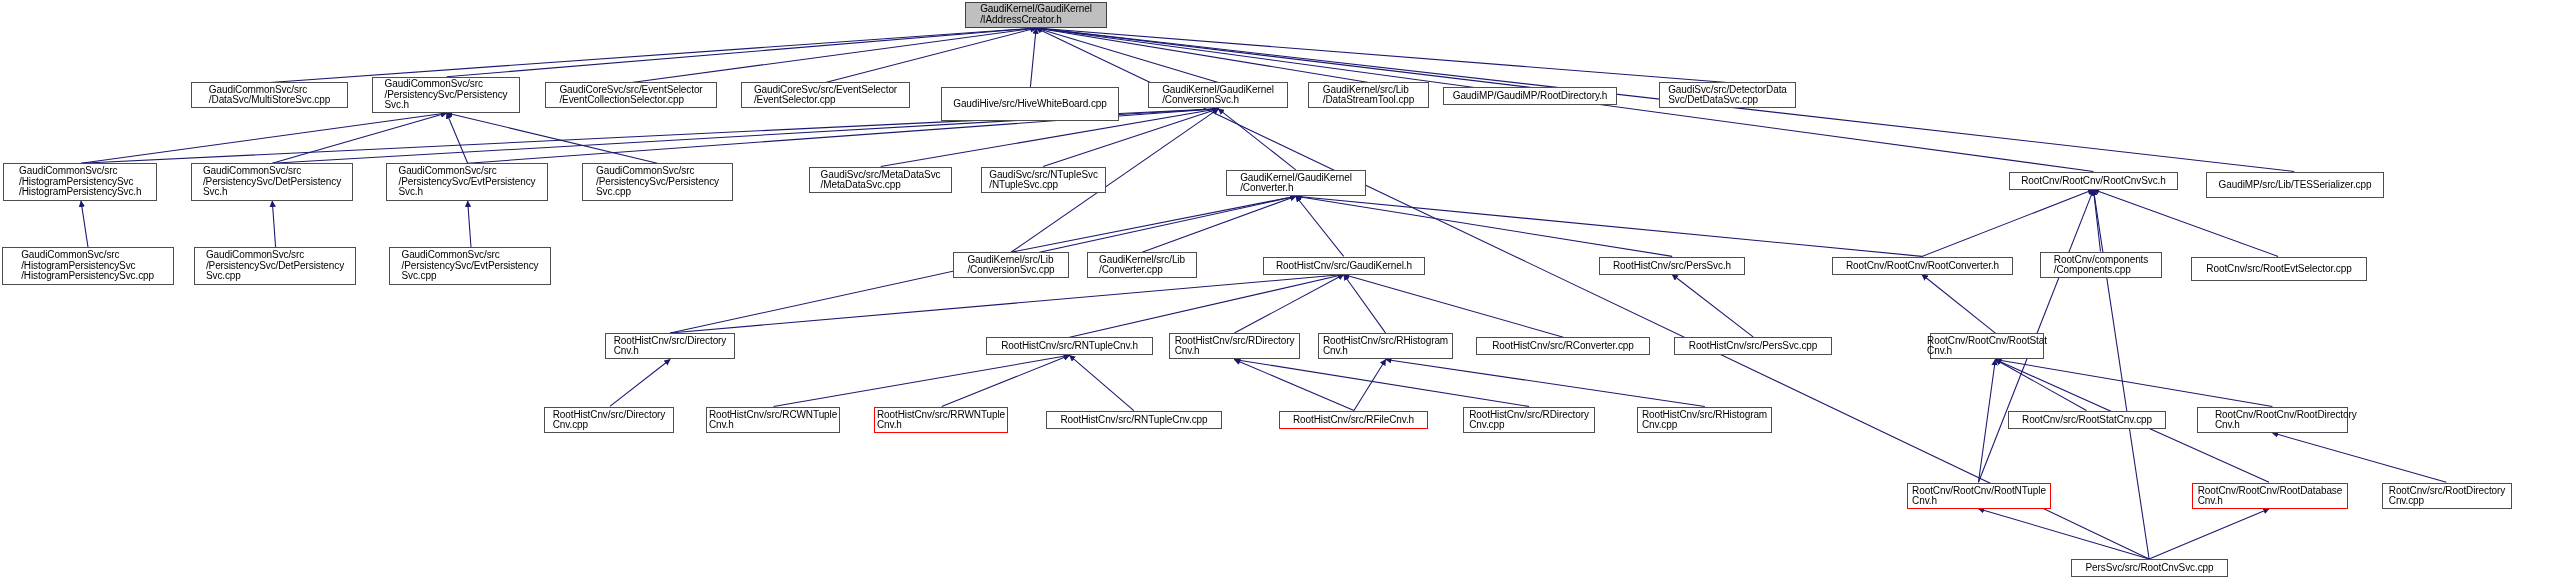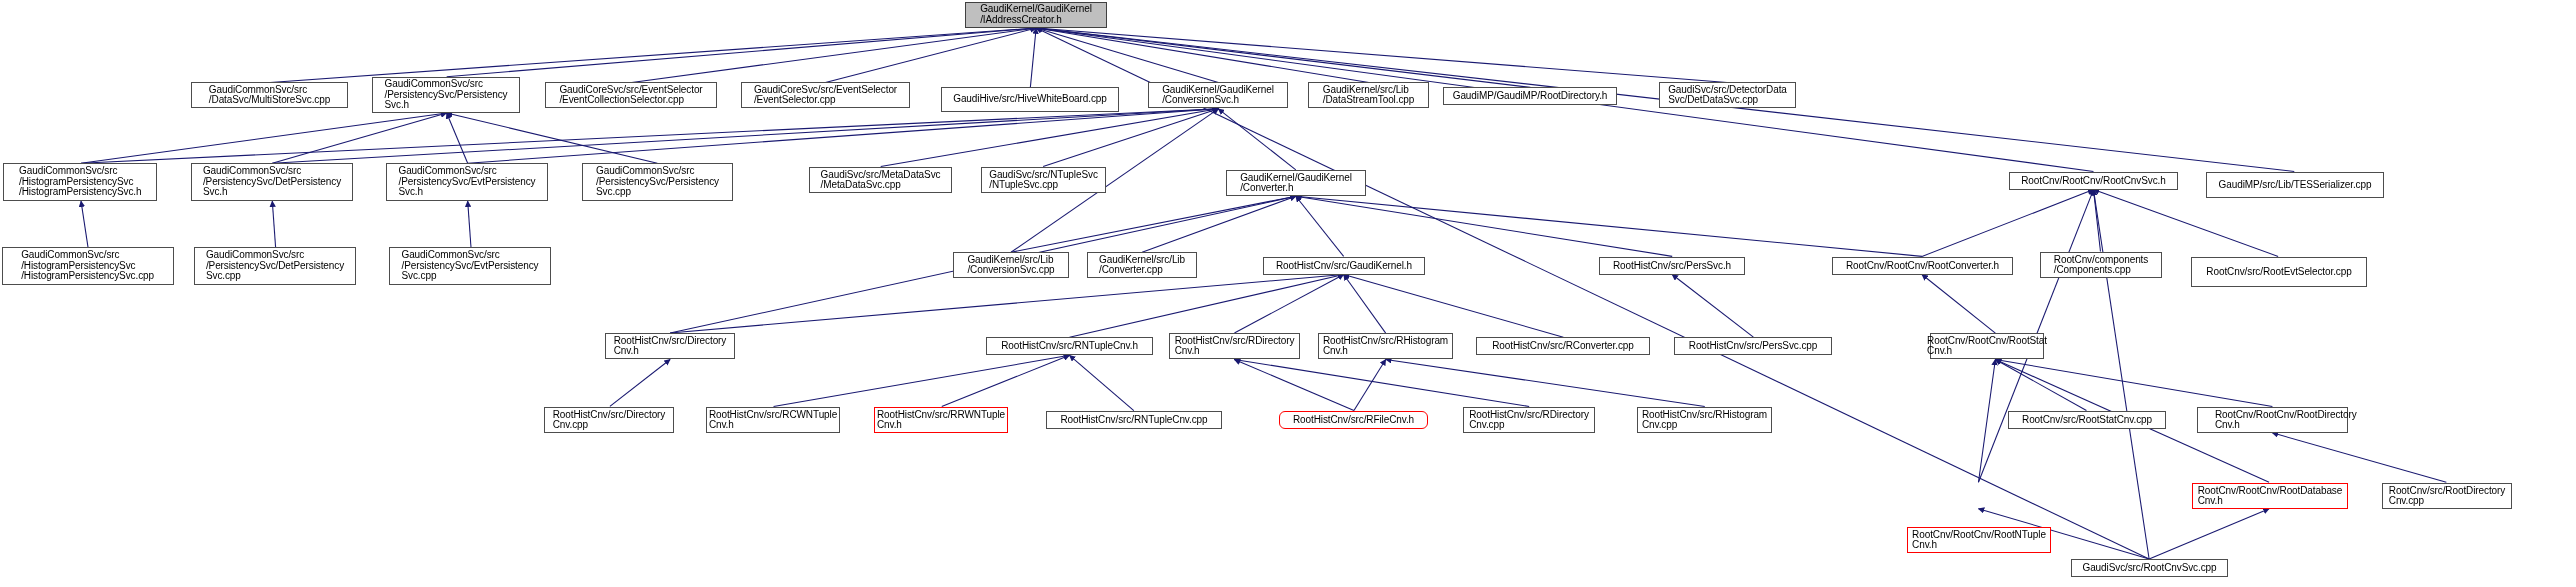--- a/index.html
+++ b/index.html
@@ -111,21 +111,21 @@
 /IAddressCreator.h</div>
       <div class="node thin" style="left: 191px; top: 82px; width: 157px; height: 26px;">GaudiCommonSvc/src
 /DataSvc/MultiStoreSvc.cpp</div>
       <div class="node thin" style="left: 372px; top: 77px; width: 148px; height: 36px;">GaudiCommonSvc/src
 /PersistencySvc/Persistency
 Svc.h</div>
       <div class="node thin" style="left: 545px; top: 82px; width: 172px; height: 26px;">GaudiCoreSvc/src/EventSelector
 /EventCollectionSelector.cpp</div>
       <div class="node thin" style="left: 741px; top: 82px; width: 169px; height: 26px;">GaudiCoreSvc/src/EventSelector
 /EventSelector.cpp</div>
-      <div class="node thin" style="left: 941px; top: 87px; width: 178px; height: 25px;">GaudiHive/src/HiveWhiteBoard.cpp</div>
+      <div class="node thin" style="left: 941px; top: 87px; width: 178px; height: 34px;">GaudiHive/src/HiveWhiteBoard.cpp</div>
       <div class="node thin" style="left: 1148px; top: 82px; width: 140px; height: 26px;">GaudiKernel/GaudiKernel
 /ConversionSvc.h</div>
       <div class="node thin" style="left: 1308px; top: 82px; width: 121px; height: 26px;">GaudiKernel/src/Lib
 /DataStreamTool.cpp</div>
       <div class="node thin" style="left: 1443px; top: 87px; width: 174px; height: 18px;">GaudiMP/GaudiMP/RootDirectory.h</div>
       <div class="node thin" style="left: 1659px; top: 82px; width: 137px; height: 26px;">GaudiSvc/src/DetectorData
 Svc/DetDataSvc.cpp</div>
       <div class="node thin" style="left: 3.3px; top: 163px; width: 154px; height: 38px;">GaudiCommonSvc/src
 /HistogramPersistencySvc
 /HistogramPersistencySvc.h</div>
@@ -157,49 +157,49 @@
 Svc.cpp</div>
       <div class="node thin" style="left: 953px; top: 252px; width: 116px; height: 26px;">GaudiKernel/src/Lib
 /ConversionSvc.cpp</div>
       <div class="node thin" style="left: 1087px; top: 252px; width: 110px; height: 26px;">GaudiKernel/src/Lib
 /Converter.cpp</div>
       <div class="node thin" style="left: 1263px; top: 257px; width: 162px; height: 18px;">RootHistCnv/src/GaudiKernel.h</div>
       <div class="node thin" style="left: 1599px; top: 257px; width: 146px; height: 18px;">RootHistCnv/src/PersSvc.h</div>
       <div class="node thin" style="left: 1832px; top: 257px; width: 181px; height: 18px;">RootCnv/RootCnv/RootConverter.h</div>
       <div class="node thin" style="left: 2040px; top: 252px; width: 122px; height: 26px;">RootCnv/components
 /Components.cpp</div>
-      <div class="node thin" style="left: 2191px; top: 257px; width: 176px; height: 30px;">RootCnv/src/RootEvtSelector.cpp</div>
+      <div class="node thin" style="left: 2191px; top: 257px; width: 176px; height: 24px;">RootCnv/src/RootEvtSelector.cpp</div>
       <div class="node thin" style="left: 605px; top: 333px; width: 130px; height: 26px;">RootHistCnv/src/Directory
 Cnv.h</div>
       <div class="node thin" style="left: 986px; top: 337px; width: 167px; height: 18px;">RootHistCnv/src/RNTupleCnv.h</div>
       <div class="node thin" style="left: 1169px; top: 333px; width: 131px; height: 26px;">RootHistCnv/src/RDirectory
 Cnv.h</div>
       <div class="node thin" style="left: 1318px; top: 333px; width: 135px; height: 26px;">RootHistCnv/src/RHistogram
 Cnv.h</div>
       <div class="node thin" style="left: 1476px; top: 337px; width: 174px; height: 18px;">RootHistCnv/src/RConverter.cpp</div>
       <div class="node thin" style="left: 1674px; top: 337px; width: 158px; height: 18px;">RootHistCnv/src/PersSvc.cpp</div>
       <div class="node thin" style="left: 1930px; top: 333px; width: 114px; height: 26px;">RootCnv/RootCnv/RootStat
 Cnv.h</div>
       <div class="node thin" style="left: 544px; top: 407px; width: 130px; height: 26px;">RootHistCnv/src/Directory
 Cnv.cpp</div>
       <div class="node thin" style="left: 706px; top: 407px; width: 134px; height: 26px;">RootHistCnv/src/RCWNTuple
 Cnv.h</div>
       <div class="node red" style="left: 874px; top: 407px; width: 134px; height: 26px;">RootHistCnv/src/RRWNTuple
 Cnv.h</div>
       <div class="node thin" style="left: 1046px; top: 411px; width: 176px; height: 18px;">RootHistCnv/src/RNTupleCnv.cpp</div>
-      <div class="node red" style="left: 1279px; top: 411px; width: 149px; height: 18px; border-radius: 6px;">RootHistCnv/src/RFileCnv.h</div>
+      <div class="node red" style="left: 1279px; top: 411px; width: 149px; height: 18px;">RootHistCnv/src/RFileCnv.h</div>
       <div class="node thin" style="left: 1463px; top: 407px; width: 132px; height: 26px;">RootHistCnv/src/RDirectory
 Cnv.cpp</div>
       <div class="node thin" style="left: 1637px; top: 407px; width: 135px; height: 26px;">RootHistCnv/src/RHistogram
 Cnv.cpp</div>
       <div class="node thin" style="left: 2008px; top: 411px; width: 158px; height: 18px;">RootCnv/src/RootStatCnv.cpp</div>
       <div class="node thin" style="left: 2197px; top: 407px; width: 151px; height: 26px; padding-left: 29px;">RootCnv/RootCnv/RootDirectory
 Cnv.h</div>
-      <div class="node red" style="left: 1907px; top: 483px; width: 144px; height: 26px; margin-top: 44px;">RootCnv/RootCnv/RootNTuple
+      <div class="node red" style="left: 1907px; top: 483px; width: 144px; height: 26px;">RootCnv/RootCnv/RootNTuple
 Cnv.h</div>
       <div class="node red" style="left: 2192px; top: 483px; width: 156px; height: 26px;">RootCnv/RootCnv/RootDatabase
 Cnv.h</div>
       <div class="node thin" style="left: 2382px; top: 483px; width: 130px; height: 26px;">RootCnv/src/RootDirectory
 Cnv.cpp</div>
-      <div class="node thin" style="left: 2071px; top: 559px; width: 157px; height: 18px;">GaudiSvc/src/RootCnvSvc.cpp</div>
+      <div class="node thin" style="left: 2071px; top: 559px; width: 157px; height: 18px;">PersSvc/src/RootCnvSvc.cpp</div>
     </div>
 </div>
 
 
 </body></html>

